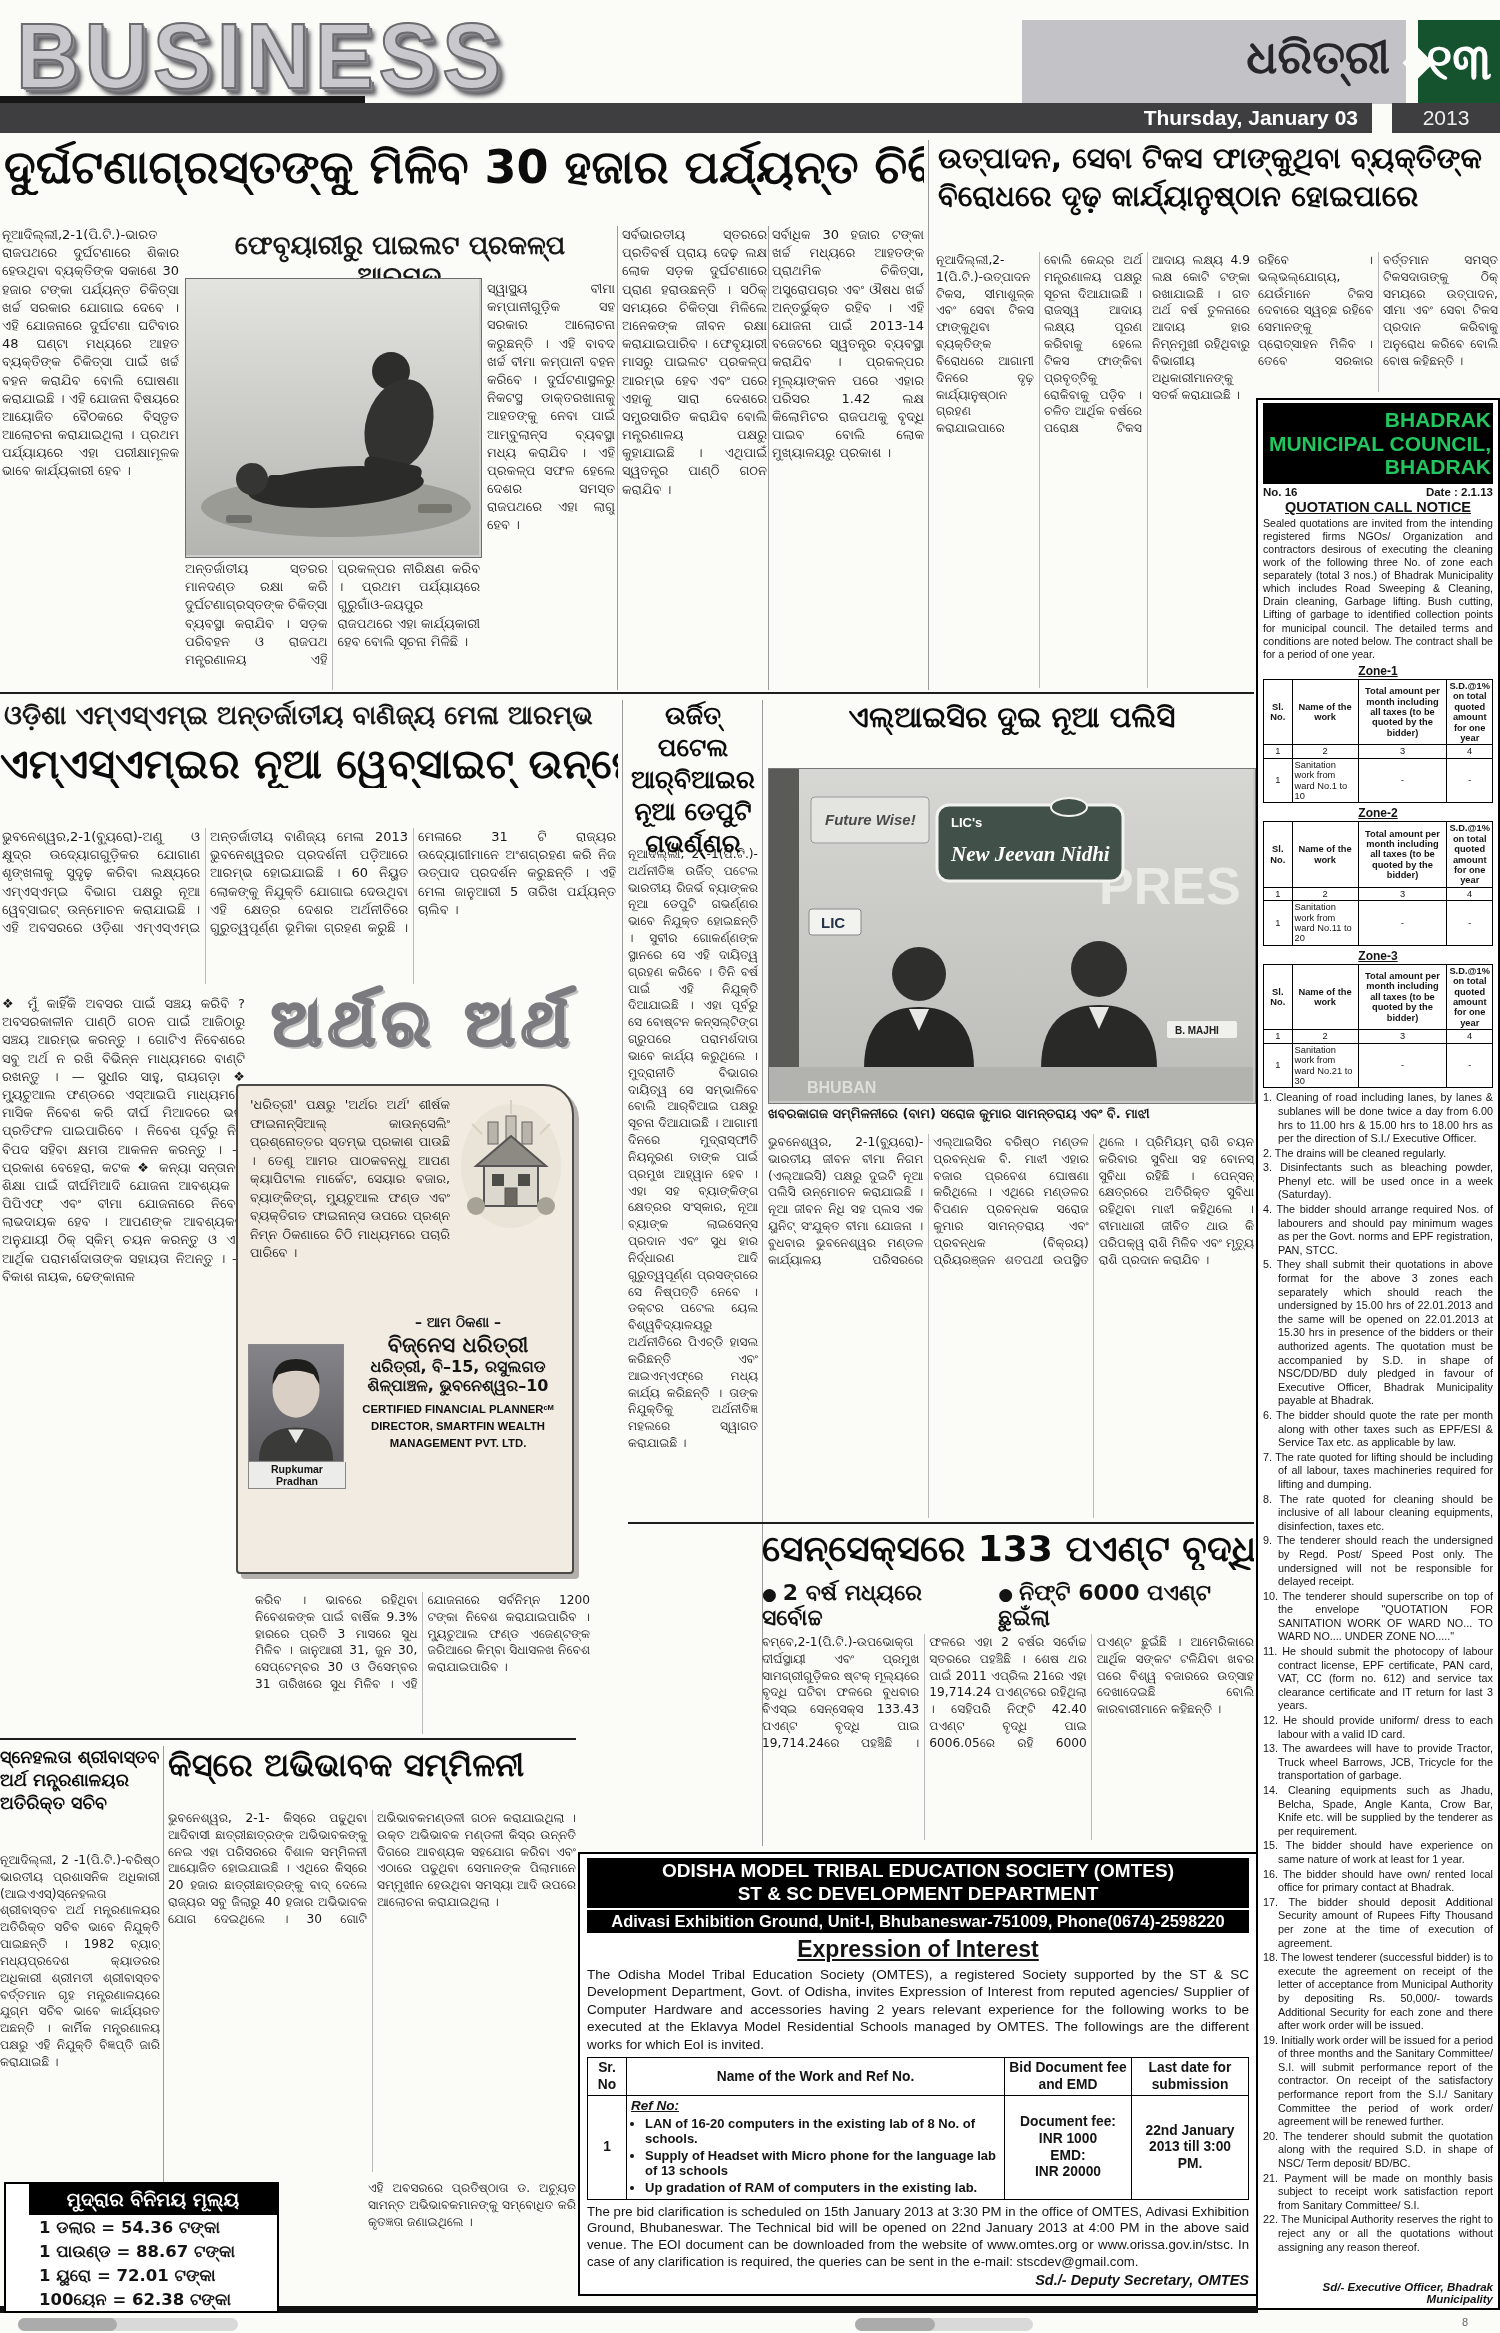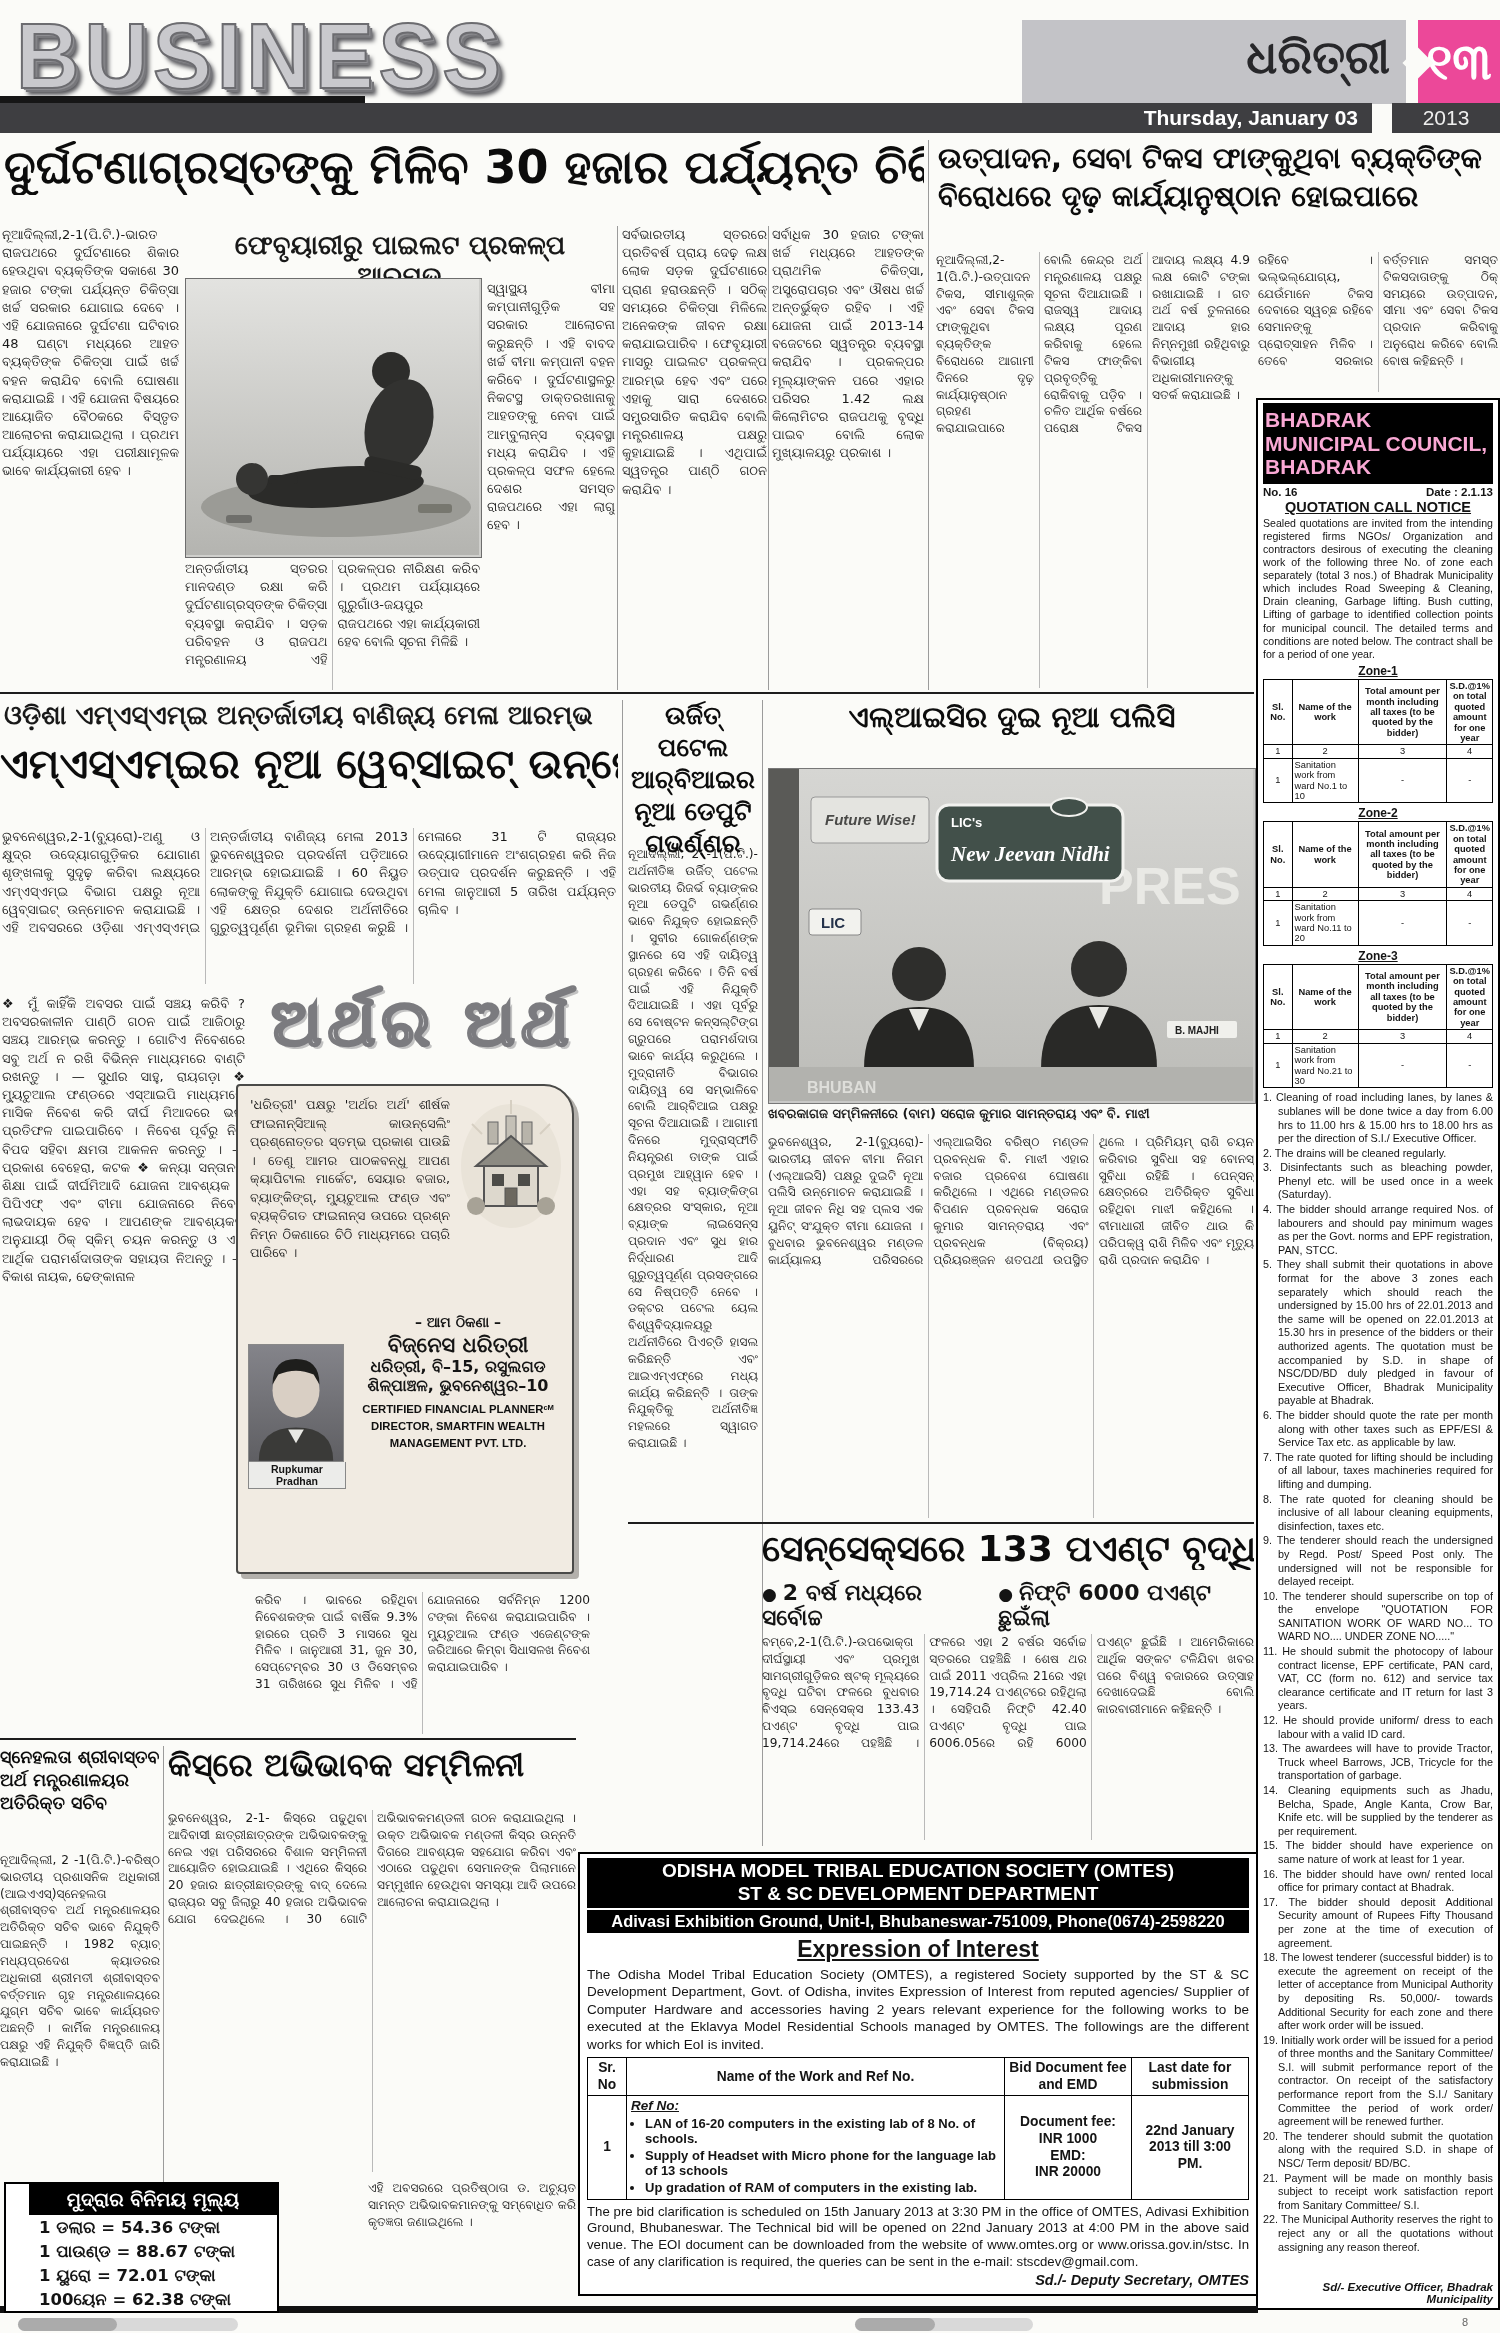--- a/index.html
+++ b/index.html
@@ -10,21 +10,21 @@
   .hrule{position:absolute;height:2px;background:#1d1d1d;}
 
   
   .biz-title{left:16px;top:2px;font-size:88px;font-weight:800;letter-spacing:5px;
     color:#c9c9cd;-webkit-text-stroke:2px #6c6c70;
     text-shadow:2px 2px 0 #8e8e92,4px 4px 0 #77777b,6px 7px 4px #55555a;
     transform:scaleY(1.06);transform-origin:top left;}
   .paper-box{left:1022px;top:20px;width:384px;height:84px;background:#c3c3c7;}
   .paper-name{position:absolute;right:16px;top:10px;font-size:46px;font-weight:700;color:#27272a;
     font-family:"DejaVu Sans",sans-serif;}
-  .page-tab{left:1418px;top:20px;width:82px;height:84px;background:#ec4899;
+  .page-tab{left:1418px;top:20px;width:82px;height:84px;background:#14532d;
     display:flex;align-items:center;justify-content:center;}
   .page-tab .notch{position:absolute;left:-11px;top:32px;width:22px;height:22px;background:#fbfbf8;transform:rotate(45deg);}
   .page-num{font-size:50px;font-weight:800;color:#ffffff;font-family:"DejaVu Sans",sans-serif;}
   .mini-strip{left:0;top:96px;width:365px;height:7px;background:#161616;}
   .date-bar{left:0;top:103px;width:1372px;height:30px;background:#3e3e41;color:#fff;
     font-size:21px;font-weight:700;line-height:30px;text-align:right;padding-right:14px;box-sizing:border-box;}
   .year-box{left:1392px;top:103px;width:108px;height:30px;background:#3e3e41;color:#eee;
     font-size:21px;font-weight:400;line-height:30px;text-align:center;}
 
   
@@ -40,21 +40,21 @@
   .main-headline{left:4px;top:140px;width:920px;font-size:46px;white-space:nowrap;}
   .sub-head{left:188px;top:230px;width:424px;text-align:center;font-size:26px;font-weight:700;}
   .photo-accident{left:185px;top:278px;width:295px;height:278px;border:1px solid #6d6d6d;background:#cfcfcc;}
 
   
   .tax-headline{left:938px;top:140px;width:558px;font-size:29px;line-height:1.3;}
 
   
   .bm-box{left:1256px;top:398px;width:244px;height:1912px;border:2px solid #000;background:#fff;
     padding:3px 5px;box-sizing:border-box;display:flex;flex-direction:column;}
-  .bm-title{background:#000;color:#f9a8d4;text-align:left;font-size:21px;font-weight:800;line-height:1.12;padding:5px 2px;}
+  .bm-title{background:#000;color:#22c55e;text-align:right;font-size:21px;font-weight:800;line-height:1.12;padding:5px 2px;}
   .bm-meta{display:flex;justify-content:space-between;font-size:11.5px;font-weight:700;margin-top:2px;}
   .bm-call{text-align:center;font-size:14.5px;font-weight:800;text-decoration:underline;margin:1px 0 2px;}
   .bm-intro{font-size:10.6px;line-height:1.24;text-align:justify;}
   .zone-name{text-align:center;font-size:12px;font-weight:800;text-decoration:underline;margin:3px 0 1px;}
   table.ztab{width:100%;border-collapse:collapse;}
   table.ztab th,table.ztab td{border:1px solid #000;font-size:9.3px;line-height:1.12;padding:1px 2px;}
   table.ztab th{font-weight:700;text-align:center;}
   table.ztab td{text-align:center;}
   table.ztab td.lw{text-align:left;}
   .bm-terms{margin-top:3px;flex:1;overflow:hidden;}

